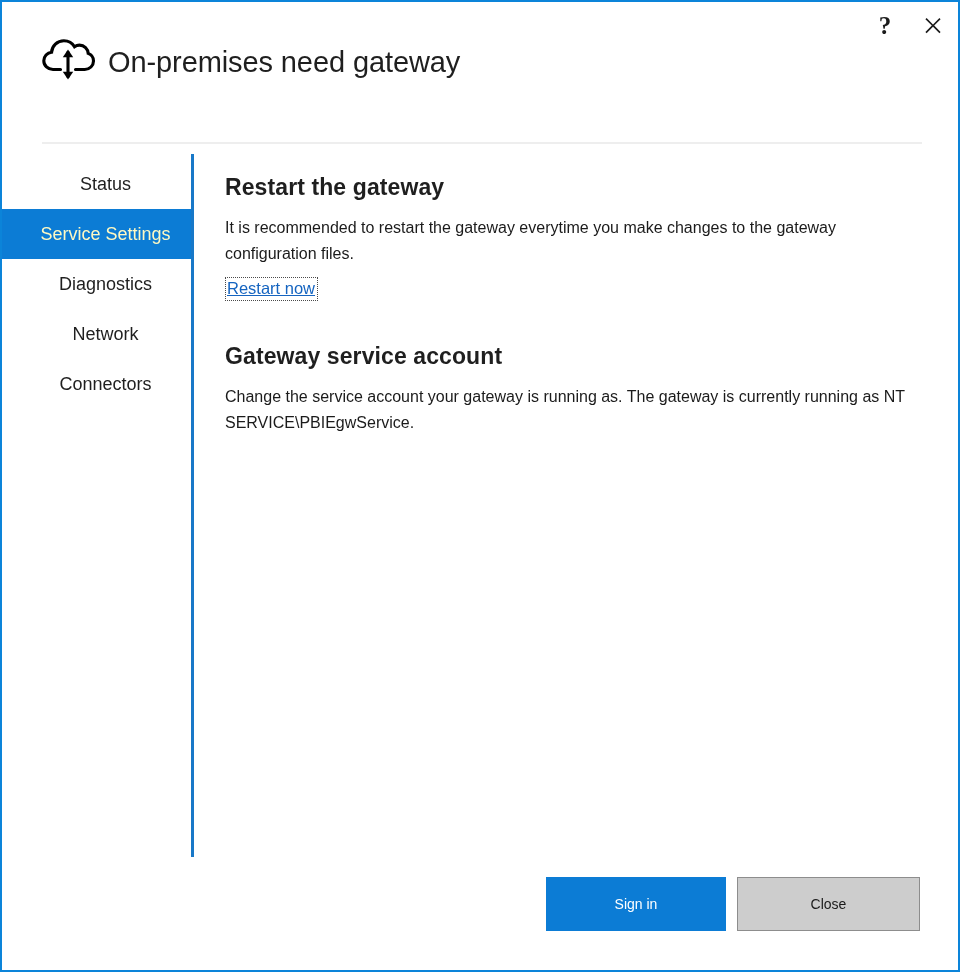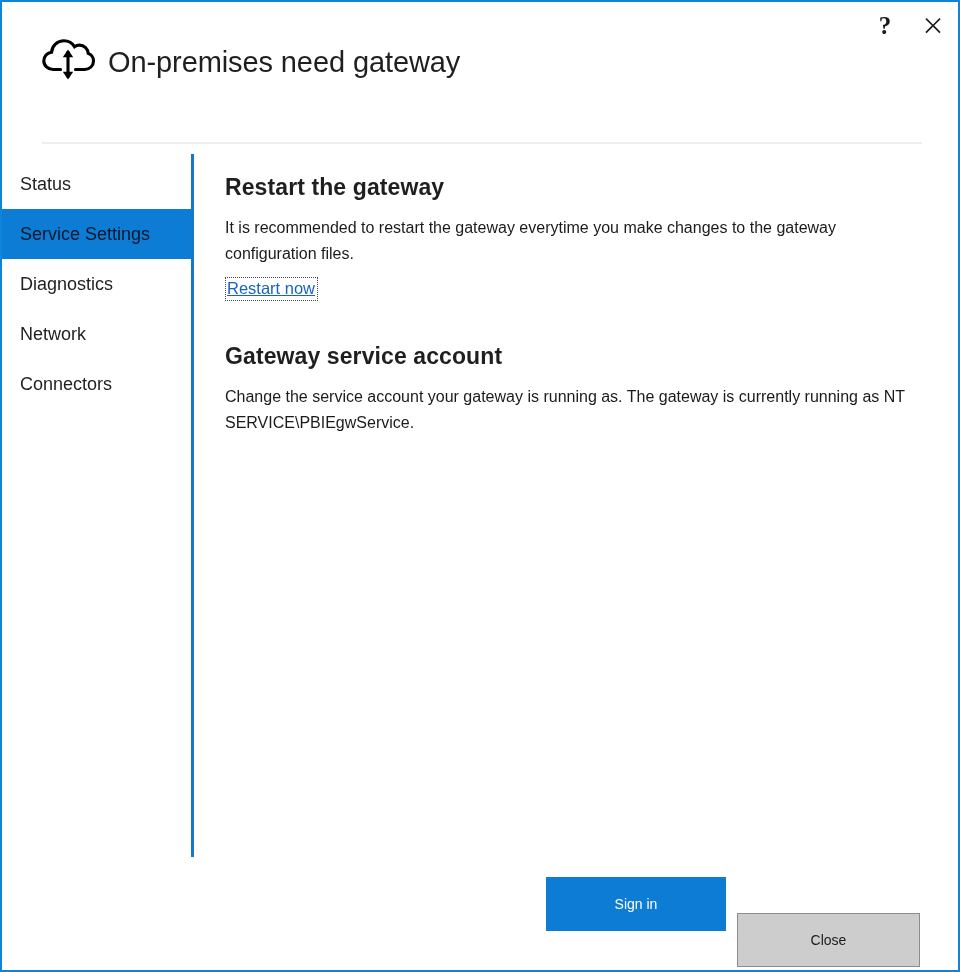--- a/index.html
+++ b/index.html
@@ -97,24 +97,25 @@
   .nav-item {
     display: flex;
     align-items: center;
     height: 50px;
     padding-left: 18px;
     box-sizing: border-box;
     font-size: 18px;
     color: #1f1f1f;
     cursor: default;
     user-select: none;
+    justify-content: center;
   }
   .nav-item.selected {
     background: #0c7cd5;
-    color: #0f172a;
+    color: #fef9c3;
   }
 
   #sidebar-divider {
     position: absolute;
     left: 189px;
     top: 152px;
     width: 3px;
     height: 703px;
     background: #1878c8;
   }
@@ -185,21 +186,20 @@
     background: #0c7cd5;
     color: #ffffff;
     border: none;
   }
   #btn-close {
     left: 735px;
     width: 183px;
     background: #cdcdcd;
     color: #1b1b1b;
     border: 1px solid #8d8d8d;
-    margin-top: 36px;
   }
 </style>
 </head>
 <body>
 
 <div id="window">
 
   <div id="titlebar-controls">
     <div class="caption-btn help">?</div>
     <div class="caption-btn close">

